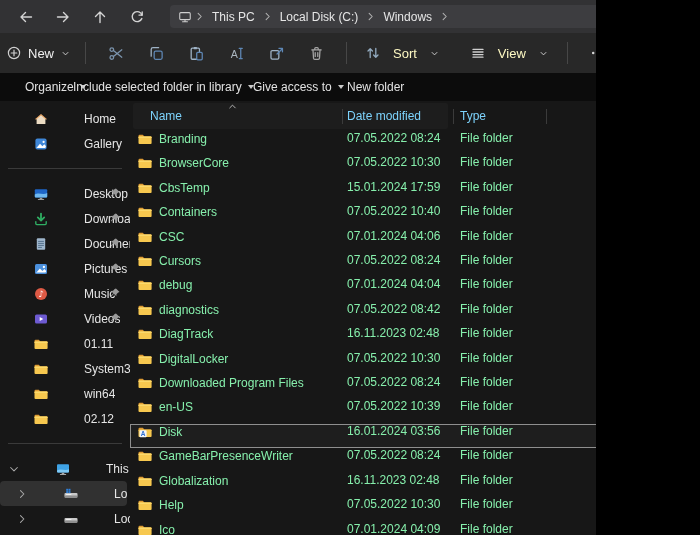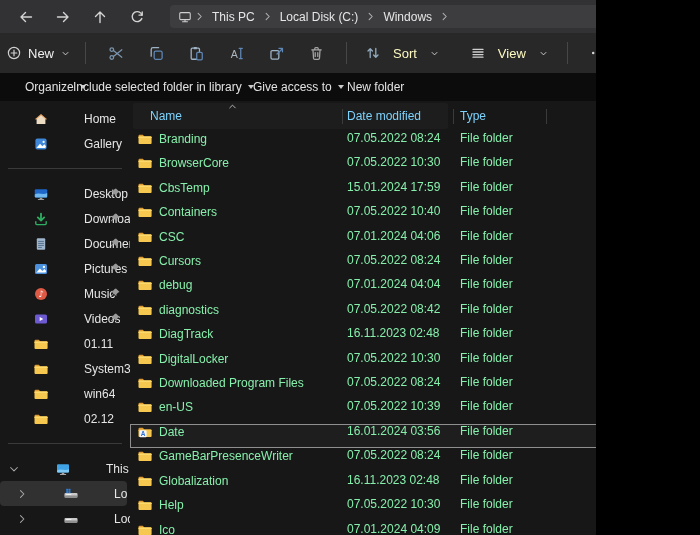--- a/index.html
+++ b/index.html
@@ -667,21 +667,21 @@
         <div class="frow selected">
           <div class="c-name">
             <span class="fico">
               <svg width="16" height="16" viewBox="0 0 16 16">
                 <path d="M1.5 5a1.2 1.2 0 0 1 1.2-1.2h3.1l1.6 1.6h6a1.2 1.2 0 0 1 1.2 1.2v.4H1.5Z" fill="#dd9a33"></path>
                 <rect x="1.5" y="5.6" width="13.1" height="7.5" rx="1" fill="#f7c84f"></rect>
                 <rect x="2.6" y="6.3" width="7" height="7" rx="0.8" fill="#f3f6fa"></rect>
                 <text x="6.1" y="12.3" font-size="6.5" font-weight="bold" fill="#2f6fd0" text-anchor="middle" font-family="Liberation Sans,sans-serif">A</text>
               </svg>
             </span>
-            <span>Date</span>
+            <span>Disk</span>
           </div>
           <div class="c-date">16.01.2024 03:56</div>
           <div class="c-type">File folder</div>
           <div class="c-size"></div>
         </div>
         <div class="frow">
           <div class="c-name">
             <span class="fico">
               <svg width="16" height="16" viewBox="0 0 16 16">
                 <path d="M1.5 5a1.2 1.2 0 0 1 1.2-1.2h3.1l1.6 1.6h6a1.2 1.2 0 0 1 1.2 1.2v.4H1.5Z" fill="#dd9a33"></path>

